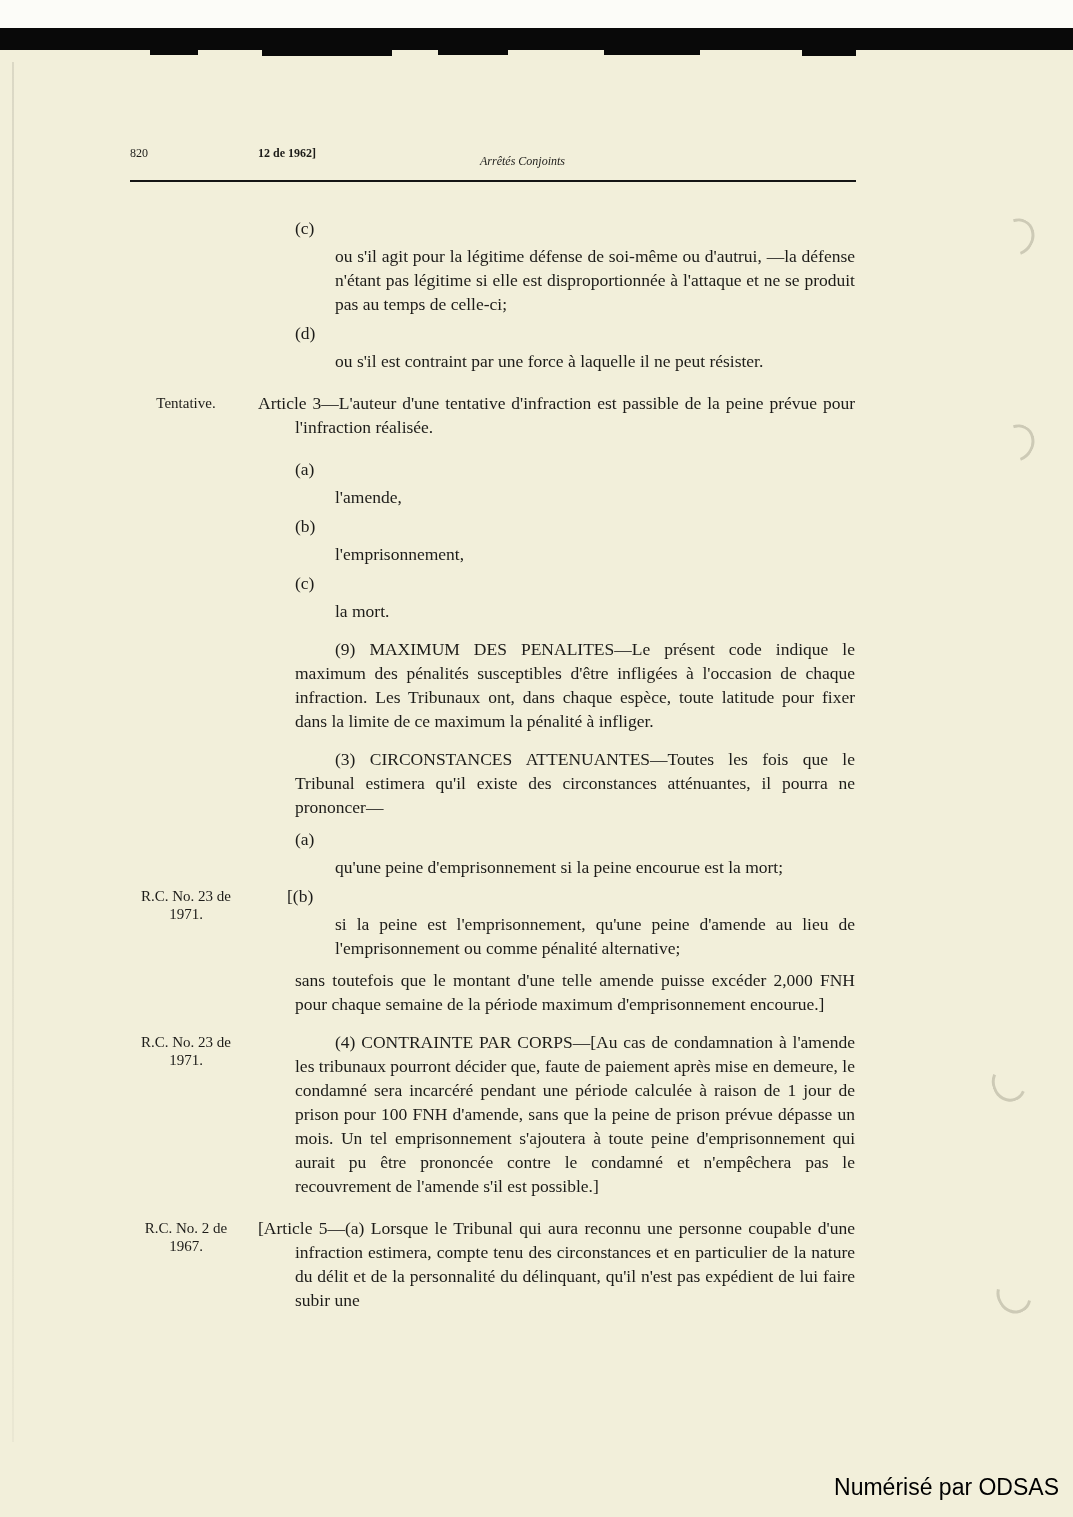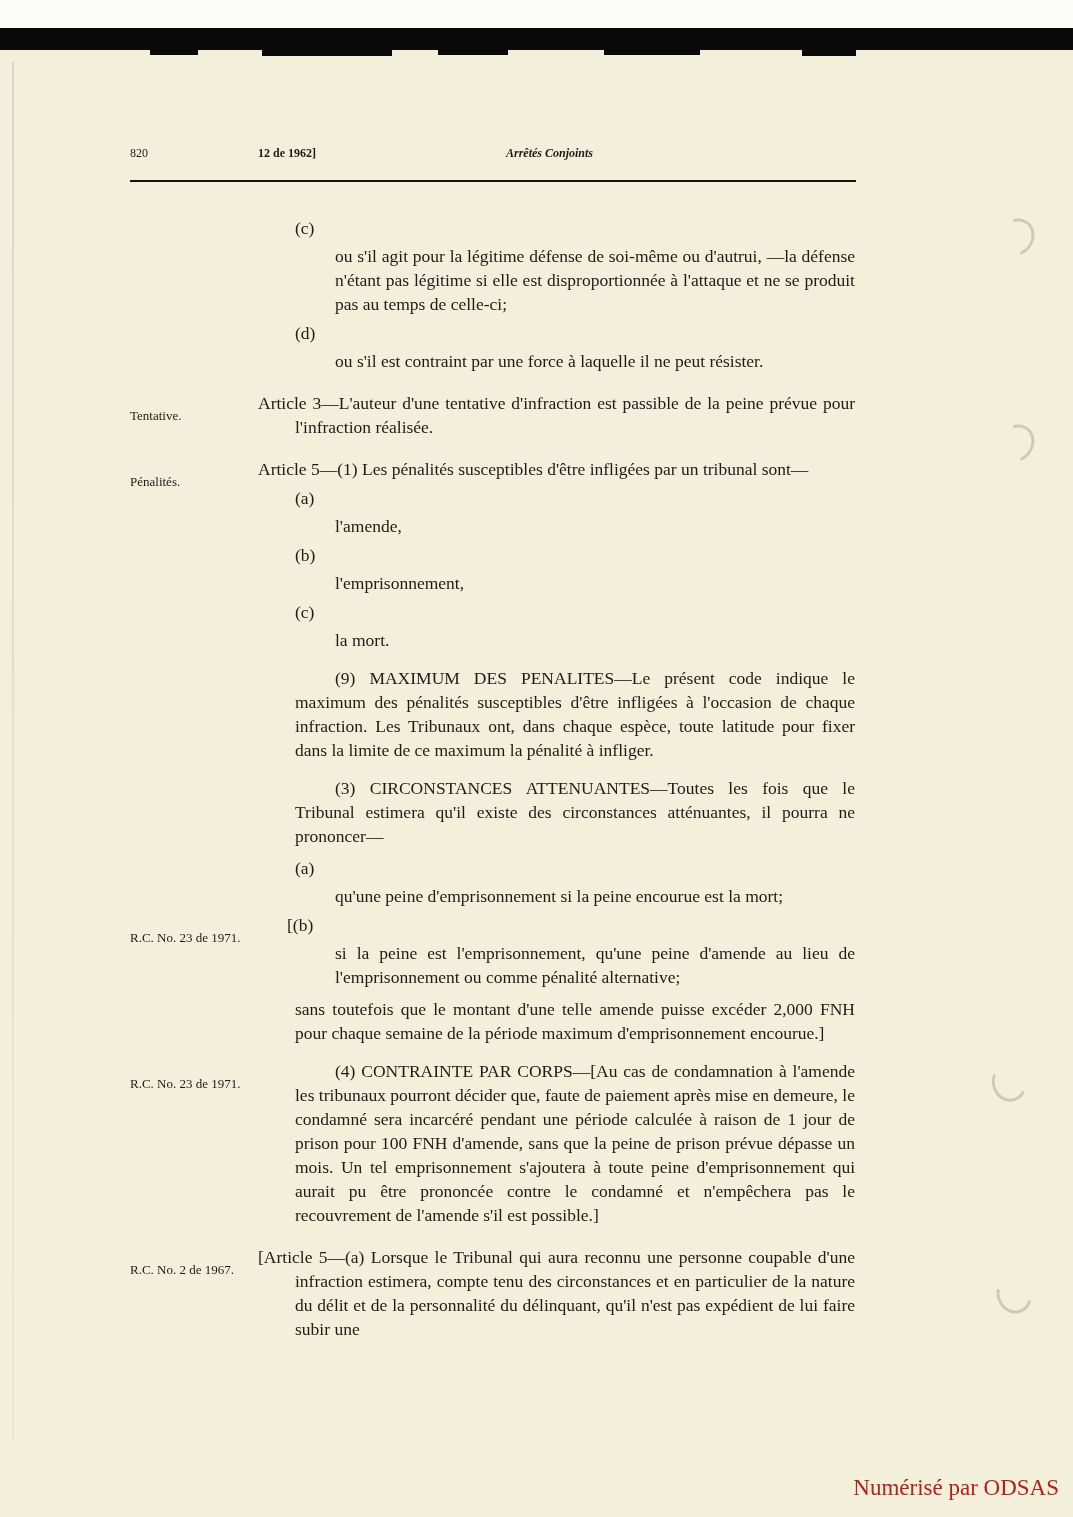--- a/index.html
+++ b/index.html
@@ -13,28 +13,28 @@
   }
   .top-white { position:absolute; top:0; left:0; right:0; height:28px; background:#fcfcf8; }
   .top-bar { position:absolute; top:28px; left:0; width:100%; height:22px; background:#090909; }
   .bump { position:absolute; background:#090909; }
   .left-edge { position:absolute; left:12px; top:62px; width:2px; height:1380px;
     background:linear-gradient(#cfccba, #e6e3cf); opacity:.65; }
 
   .header { position:absolute; left:130px; top:146px; width:726px; height:44px; font-size:12px; }
   .header .pnum  { position:absolute; left:0; top:0; }
   .header .issue { position:absolute; left:128px; top:0; font-weight:bold; }
-  .header .title { position:absolute; left:350px; top:0; font-weight:bold; font-style:italic;margin-left:26px; }
+  .header .title { position:absolute; left:350px; top:8px; font-weight:normal; font-style:italic; }
   .header .rule  { position:absolute; left:0; top:34px; width:726px; height:2px; background:#151515; }
 
   .content { position:absolute; left:258px; top:216px; width:597px;
     font-size:17.5px; line-height:24px; }
   .row { position:relative; }
-  .margin-note { position:absolute; left:-128px; top:16px; width:112px;
-    font-size:13px; line-height:18px; text-align:left; }
+  .margin-note { position:absolute; left:-128px; top:3px; width:112px;
+    font-size:15px; line-height:18px; text-align:center; }
   .para { margin-left:37px; text-align:justify; }
   .para.article { text-indent:-37px; }
   .para.indent  { text-indent:40px; }
   .item { display:flex; margin-left:37px; }
   .item .label { width:40px; flex-shrink:0; }
   .item .label.wide { margin-left:-8px; width:48px; }
   .item .text { flex:1; text-align:justify;margin-top:28px; }
 
   .mb-xs { margin-bottom:5px; }
   .mb-sm { margin-bottom:8px;font-family:Liberation Serif, serif; }
@@ -43,21 +43,21 @@
 
   .hole { position:absolute; width:34px; height:38px; border-radius:50%;
     border:3px solid #c7c4b0; border-left-color:transparent; border-bottom-color:transparent;
     transform:rotate(28deg); opacity:.85; background:transparent; }
   .hole.h1 { left:1000px; top:218px; }
   .hole.h2 { left:1000px; top:424px; }
   .hole.h3 { left:992px;  top:1064px; transform:rotate(160deg); }
   .hole.h4 { left:997px;  top:1276px; transform:rotate(150deg); }
 
   .footer { position:absolute; right:14px; bottom:16px;
-    font-family:Liberation Serif, serif; font-size:23px; color:#b91c1c; }
+    font-family:Liberation Sans, sans-serif; font-size:23px; color:#000000; }
 </style>
 </head>
 <body>
 
 <div class="top-white"></div>
 <div class="top-bar"></div>
 <div class="bump" style="left:150px;top:50px;width:48px;height:5px;"></div>
 <div class="bump" style="left:262px;top:50px;width:130px;height:6px;"></div>
 <div class="bump" style="left:438px;top:50px;width:70px;height:5px;"></div>
 <div class="bump" style="left:604px;top:50px;width:96px;height:5px;"></div>
@@ -91,24 +91,20 @@
       <span class="text">ou s'il est contraint par une force à laquelle il ne peut résister.</span>
     </div>
   </div>
 
   <div class="row mb-lg">
     <div class="margin-note">Tentative.</div>
     <p class="para article">Article 3—L'auteur d'une tentative d'infraction est passible de la peine prévue pour l'infraction réalisée.</p>
   </div>
 
 
-  <div class="row mb-xs">
-    <div class="margin-note">Pénalités.</div>
-    <p class="para article">Article 5—(1) Les pénalités susceptibles d'être infligées par un tribunal sont—</p>
-  </div>
 
   <div class="row mb-xs">
     <div class="item">
       <span class="label">(a)</span>
       <span class="text">l'amende,</span>
     </div>
   </div>
 
   <div class="row mb-xs">
     <div class="item">

